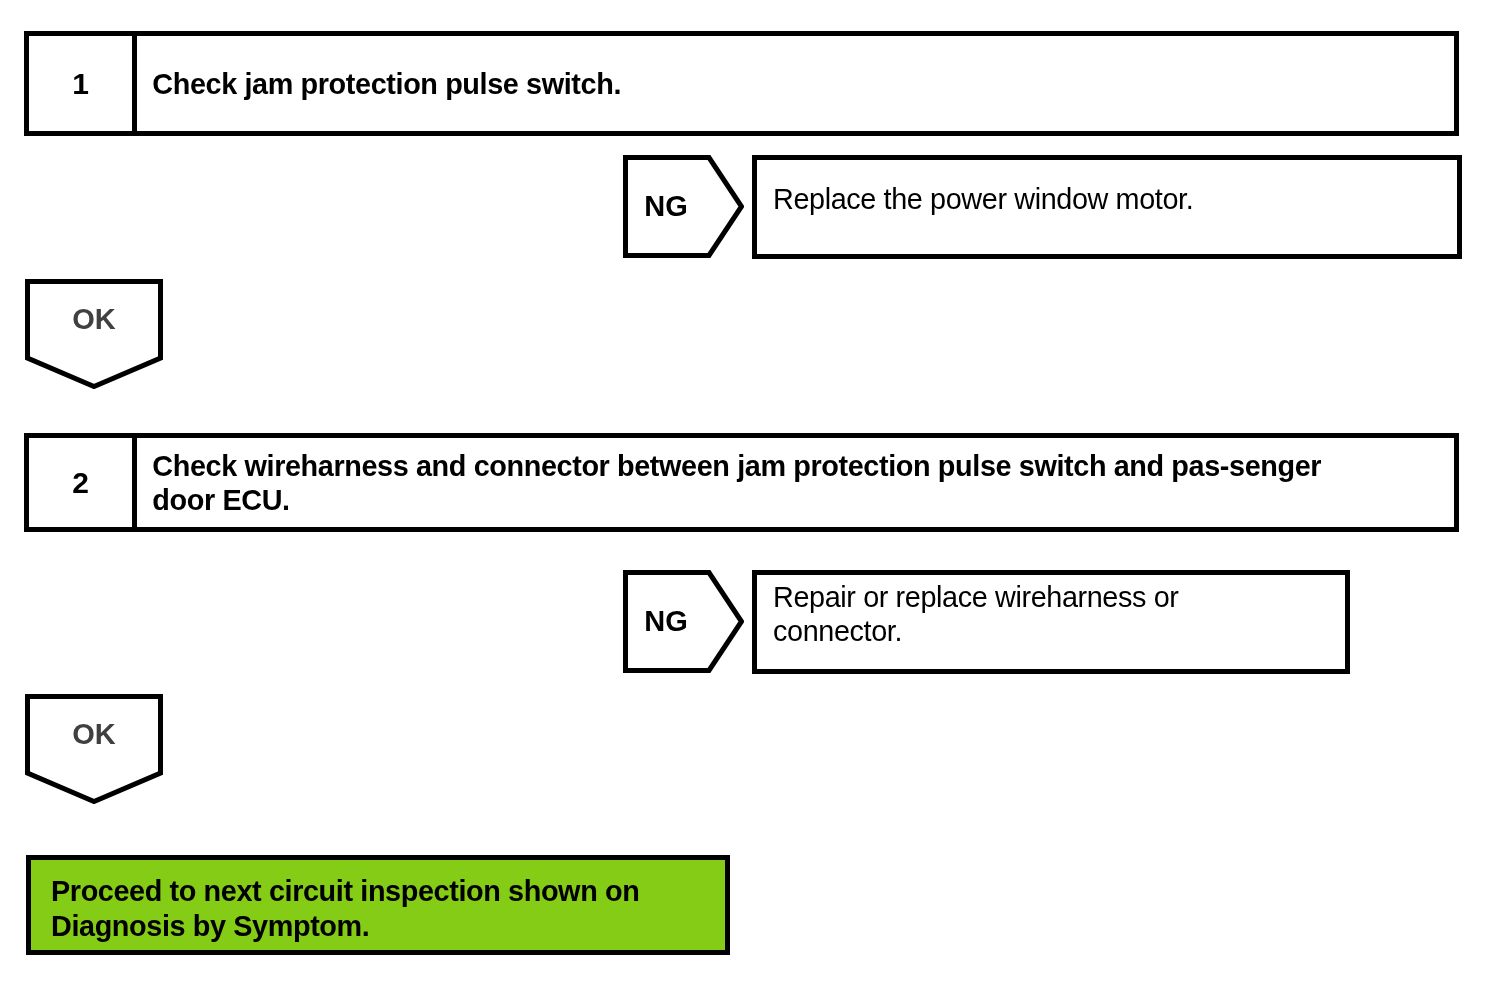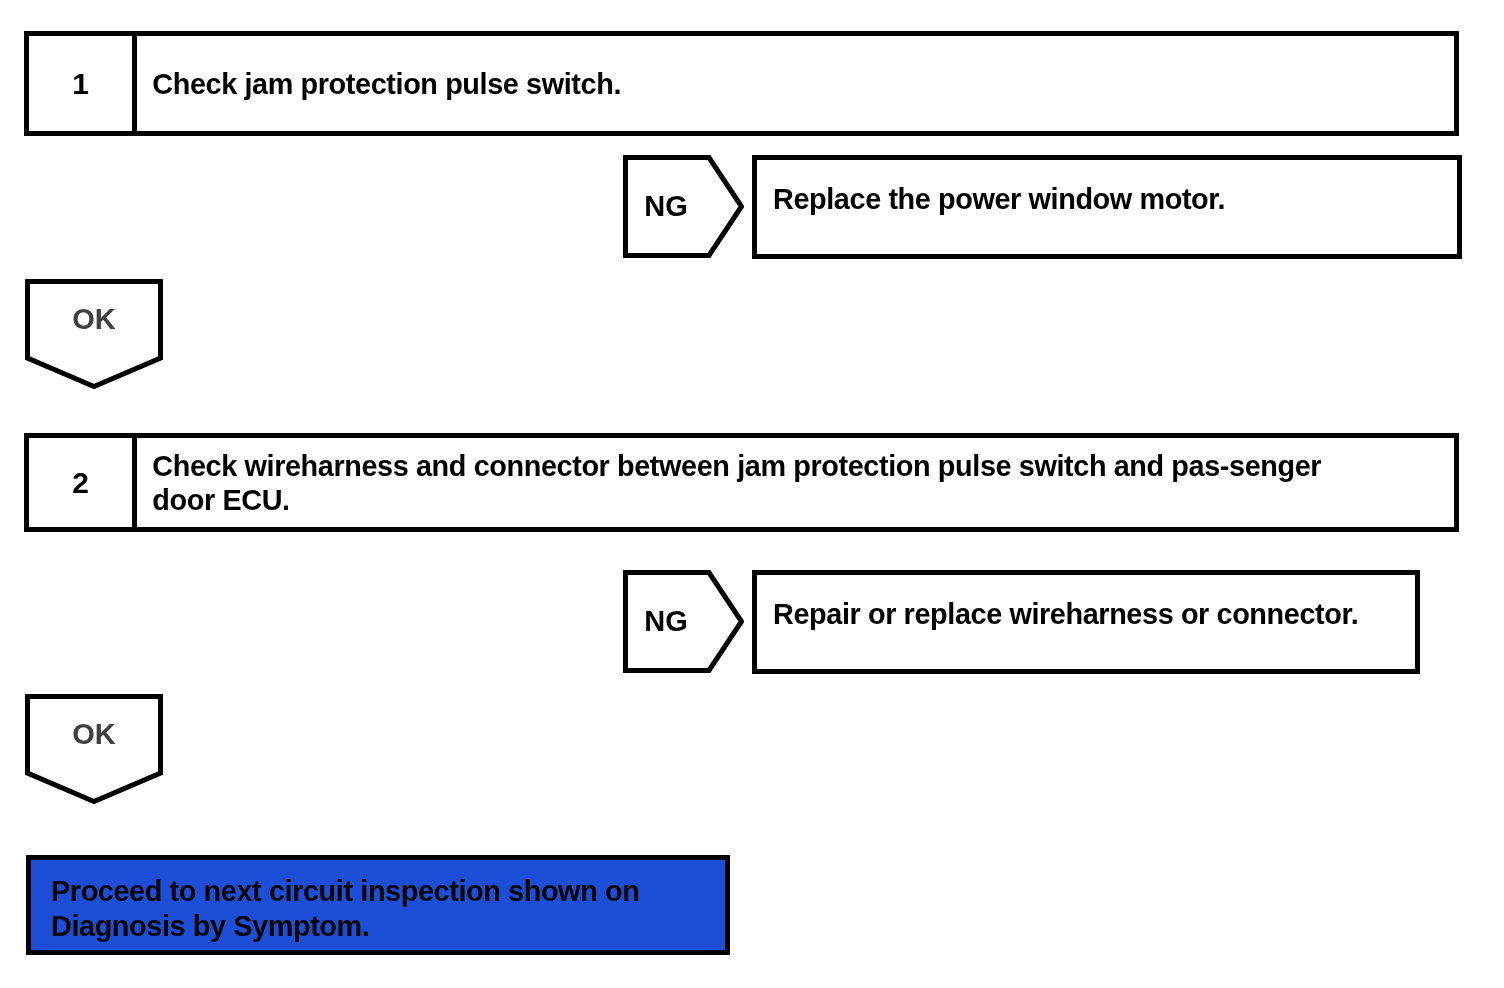--- a/index.html
+++ b/index.html
@@ -55,38 +55,38 @@
 
   
   .result-box {
     position: absolute;
     box-sizing: border-box;
     border: 5px solid #000000;
     background: #ffffff;
     display: flex;
     align-items: center;
     padding: 0 14px 17px 16px;
-    font-weight: bold;
+    font-weight: normal;
     font-size: 30px;
     line-height: 1.12;
     color: #000000;
     letter-spacing: -0.4px;
   }
   .result-box .rb-text {
     display: block;
     transform: scaleX(0.96);
     transform-origin: left center;
   }
 
   
   .terminal-box {
     position: absolute;
     box-sizing: border-box;
     border: 5px solid #000000;
-    background: #1d4ed8;
+    background: #84cc16;
     display: flex;
     align-items: flex-start;
     padding: 14px 10px 0 20px;
     font-weight: bold;
     font-size: 30px;
     line-height: 1.16;
     color: #000000;
     letter-spacing: -0.4px;
   }
   .terminal-box .tb-text {
@@ -169,21 +169,21 @@
     <div class="step-text">Check wireharness and connector between jam protection pulse switch and pas-senger door ECU.</div>
   </div>
 
   <div class="ng-arrow" style="left:623px; top:570px; width:121px; height:103px;">
     <svg width="121" height="103" viewBox="0 0 121 103">
       <polygon points="2.5,2.5 86,2.5 118.5,51.5 86,100.5 2.5,100.5" fill="#ffffff" stroke="#000000" stroke-width="5" stroke-linejoin="miter"></polygon>
     </svg>
     <span class="ng-label">NG</span>
   </div>
 
-  <div class="result-box" style="left:752px; top:570px; width:668px; height:104px;">
+  <div class="result-box" style="left:752px; top:570px; width:598px; height:104px;">
     <span class="rb-text">Repair or replace wireharness or connector.</span>
   </div>
 
   <div class="ok-arrow" style="left:25px; top:694px; width:138px; height:110px;">
     <svg width="138" height="110" viewBox="0 0 138 110">
       <polygon points="2.5,2.5 135.5,2.5 135.5,79 69,107.5 2.5,79" fill="#ffffff" stroke="#000000" stroke-width="5" stroke-linejoin="miter"></polygon>
     </svg>
     <span class="ok-label">OK</span>
   </div>
 

